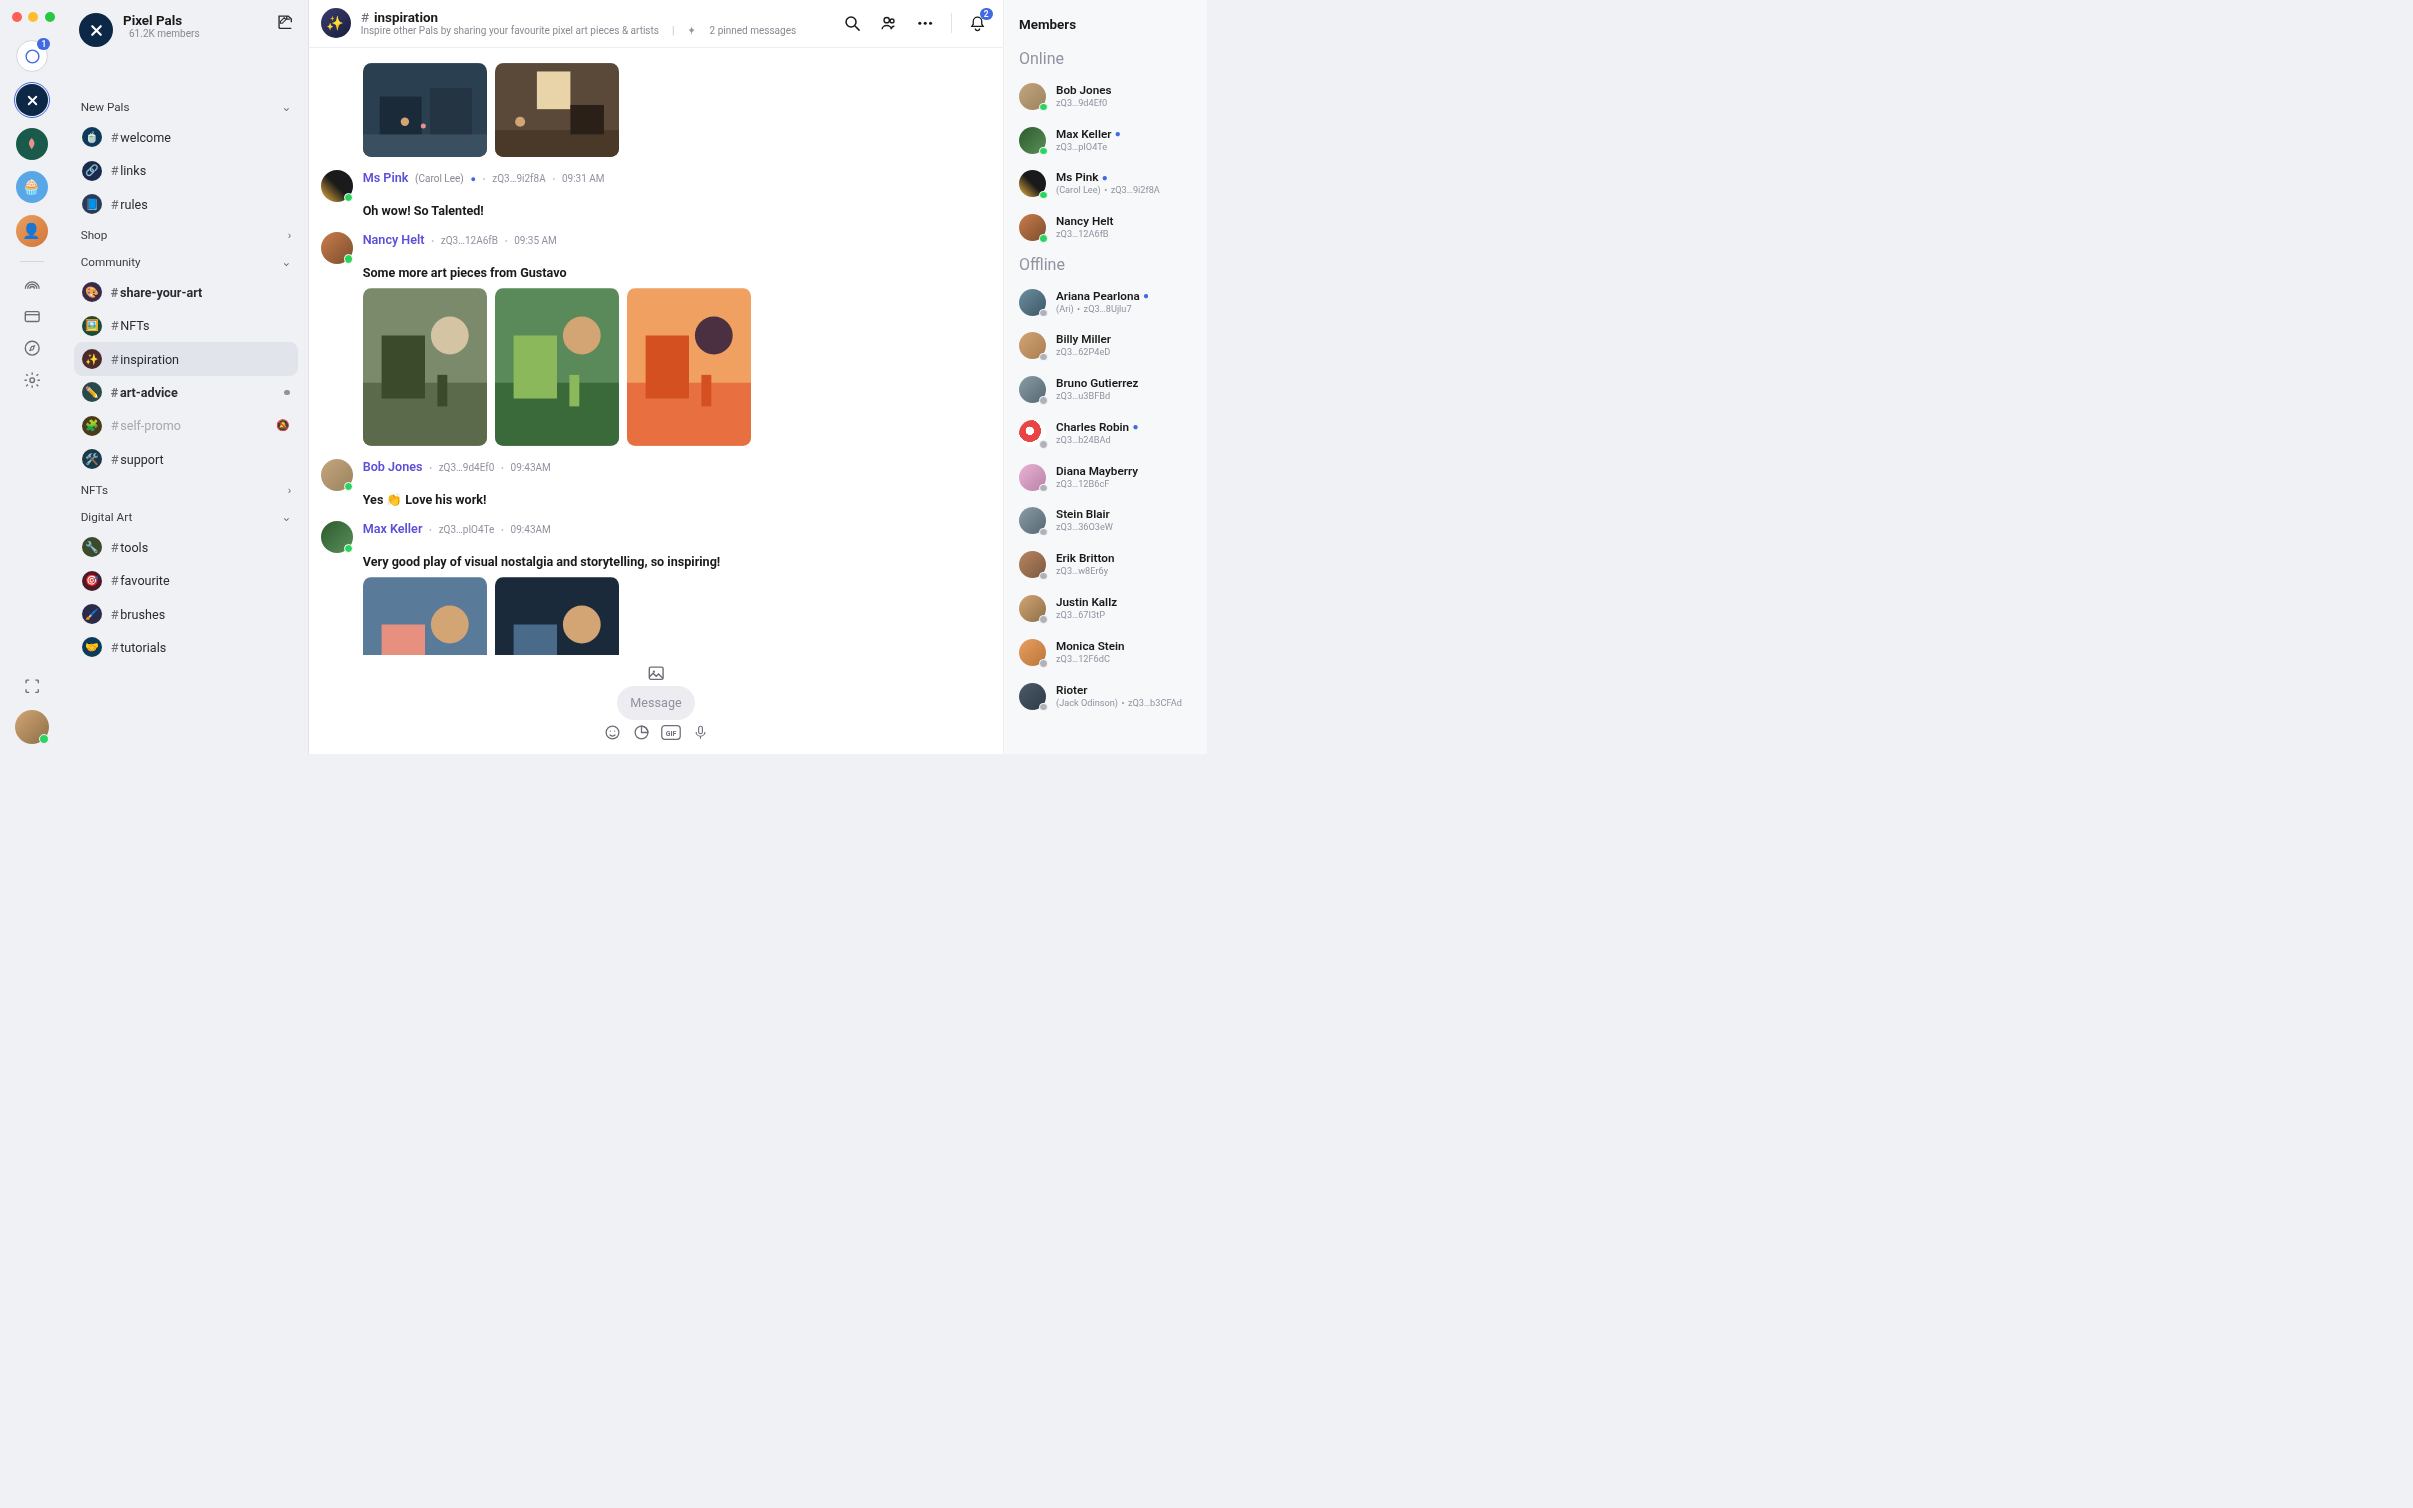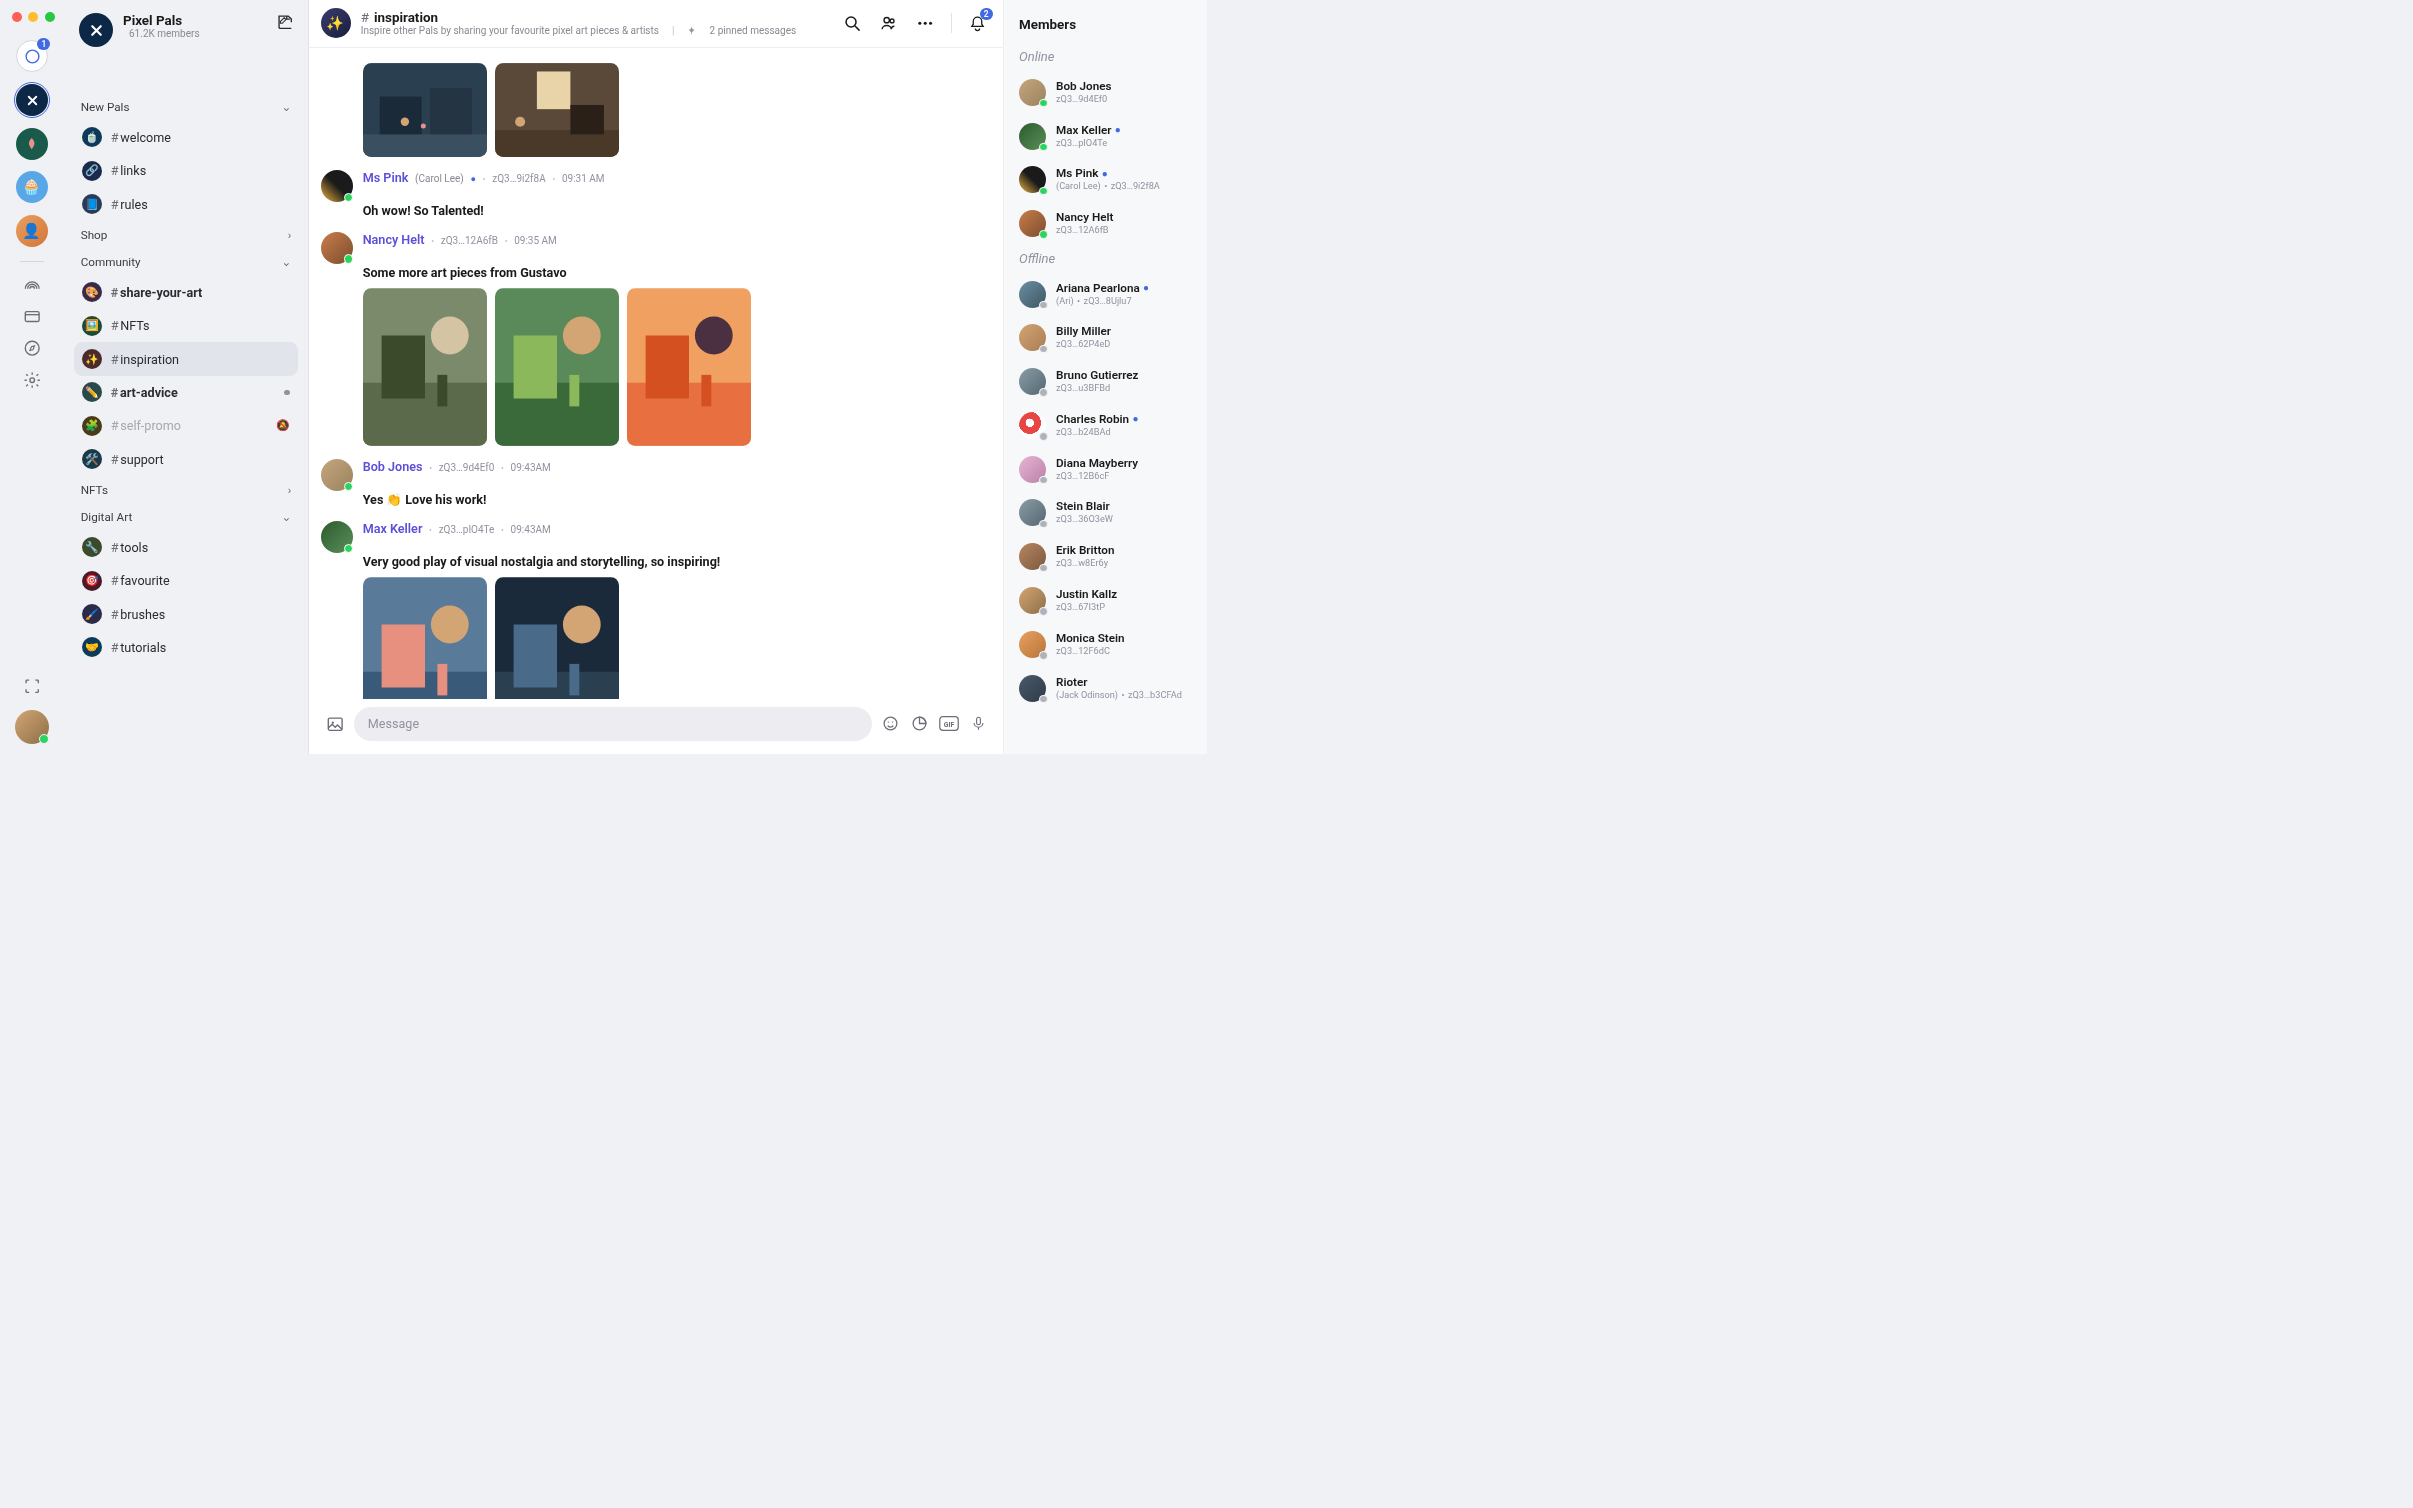--- a/index.html
+++ b/index.html
@@ -123,36 +123,36 @@
 .msg-text{font-size:12.6px;color:#1a1a1a;margin-top:18px;font-weight:bold;}
 .msg-images{display:flex;gap:8.4px;margin-top:8.4px;flex-wrap:wrap;}
 .msg-images.first-row{margin-left:42px;margin-bottom:6.7px;}
 .pixel-art{
   border-radius:8.4px;overflow:hidden;flex:none;
   display:block;position:relative;
 }
 
 
 .input-bar{
-  padding:8.4px 17px 13.4px; display:flex; align-items:center; gap:10px;
+  padding:8.4px 17px 13.4px; display:flex; align-items:center; gap:4px;flex-direction:column;
 }
 .ib-ic{color:#6b6e78;cursor:pointer;display:flex;}
 .input-field{
   flex:1;background:#ededf1;border-radius:18.4px;padding:9.2px 13.4px;
   color:#9092a0;font-size:12.6px;cursor:text;
 }
 .ib-right{display:flex;gap:11.7px;align-items:center;}
 
 
 .members-col{
   width:204px;background:#f7f8fa;border-left:0.8px solid #eceef2;
   display:flex;flex-direction:column;padding:17px 10px 10px 15px;overflow-y:auto;
 }
 .members-title{font-weight:700;font-size:13.4px;margin-bottom:11.7px;}
-.members-section{font-size:13px;color:#9092a0;margin:5px 0 6.7px;font-style:italic;}
+.members-section{font-size:16px;color:#9092a0;margin:5px 0 6.7px;}
 .member-item{
   display:flex;align-items:flex-start;gap:10px;padding:8.4px 0;cursor:pointer;
 }
 .m-avatar{
   width:27px;height:27px;border-radius:50%;flex:none;position:relative;
 }
 .m-avatar .pd {
   position:absolute;bottom:-1.7px;right:-1.7px;width:8.4px;height:8.4px;border-radius:50%;
   border:1.7px solid #f7f8fa;
 }

